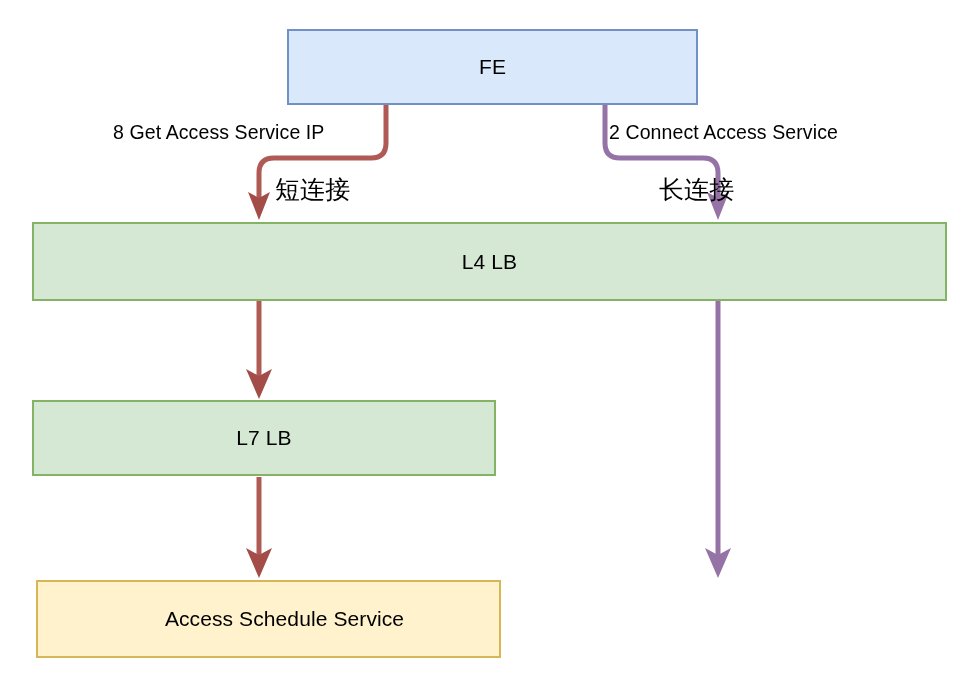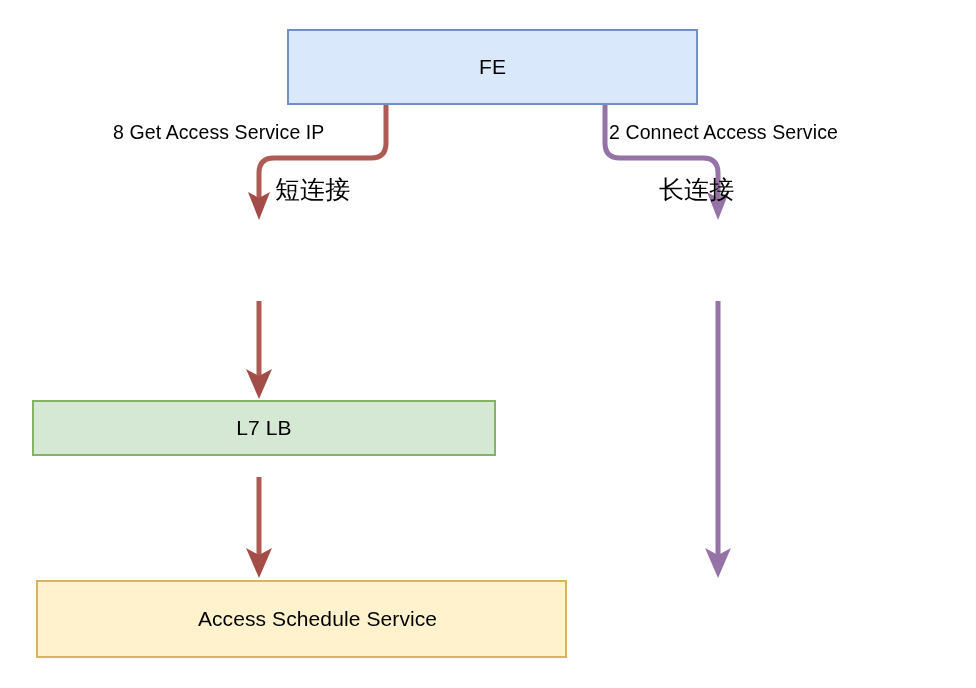--- a/index.html
+++ b/index.html
@@ -42,28 +42,28 @@
     top: 222px;
     width: 915px;
     height: 79px;
     background: #d5e8d4;
     border-color: #85b366;
   }
   #node-l7lb {
     left: 32px;
     top: 400px;
     width: 464px;
-    height: 56px;
+    height: 76px;
     background: #d5e8d4;
     border-color: #85b366;
   }
   #node-access-schedule {
     left: 36px;
     top: 580px;
-    width: 531px;
+    width: 465px;
     height: 78px;
     background: #fff2cc;
     border-color: #d6b656;
     padding-left: 32px;
   }
   #node-access-service {
     left: 521px;
     top: 580px;
     width: 405px;
     height: 78px;
@@ -134,20 +134,21 @@
     </g>
 
     <g>
       <path class="edge-path edge-purple" d="M 718 301 L 718 556"></path>
       <polygon class="arrowhead-purple" points="718,578 705,548 718,555 731,548"></polygon>
     </g>
   </svg>
 
   <div class="node" id="node-fe">FE</div>
 
+  <div class="node" id="node-l4lb">L4 LB</div>
 
   <div class="node" id="node-l7lb">L7 LB</div>
 
   <div class="node" id="node-access-schedule">Access Schedule Service</div>
 
 
   <div class="edge-label" id="label-edge1">8 Get Access Service IP</div>
 
   <div class="edge-label cjk" id="label-edge1-sub">短连接</div>
 

